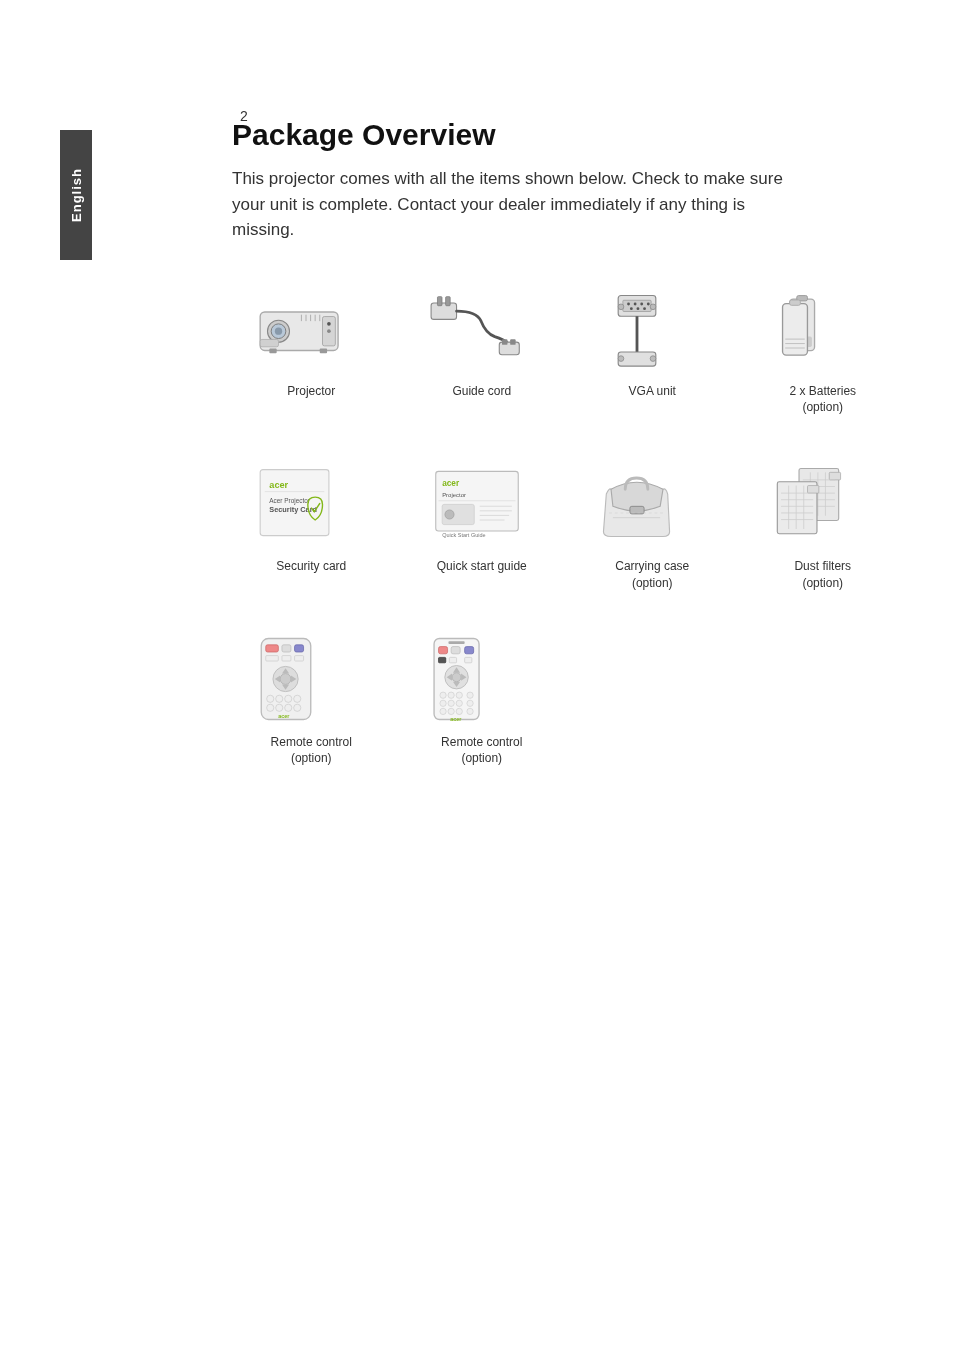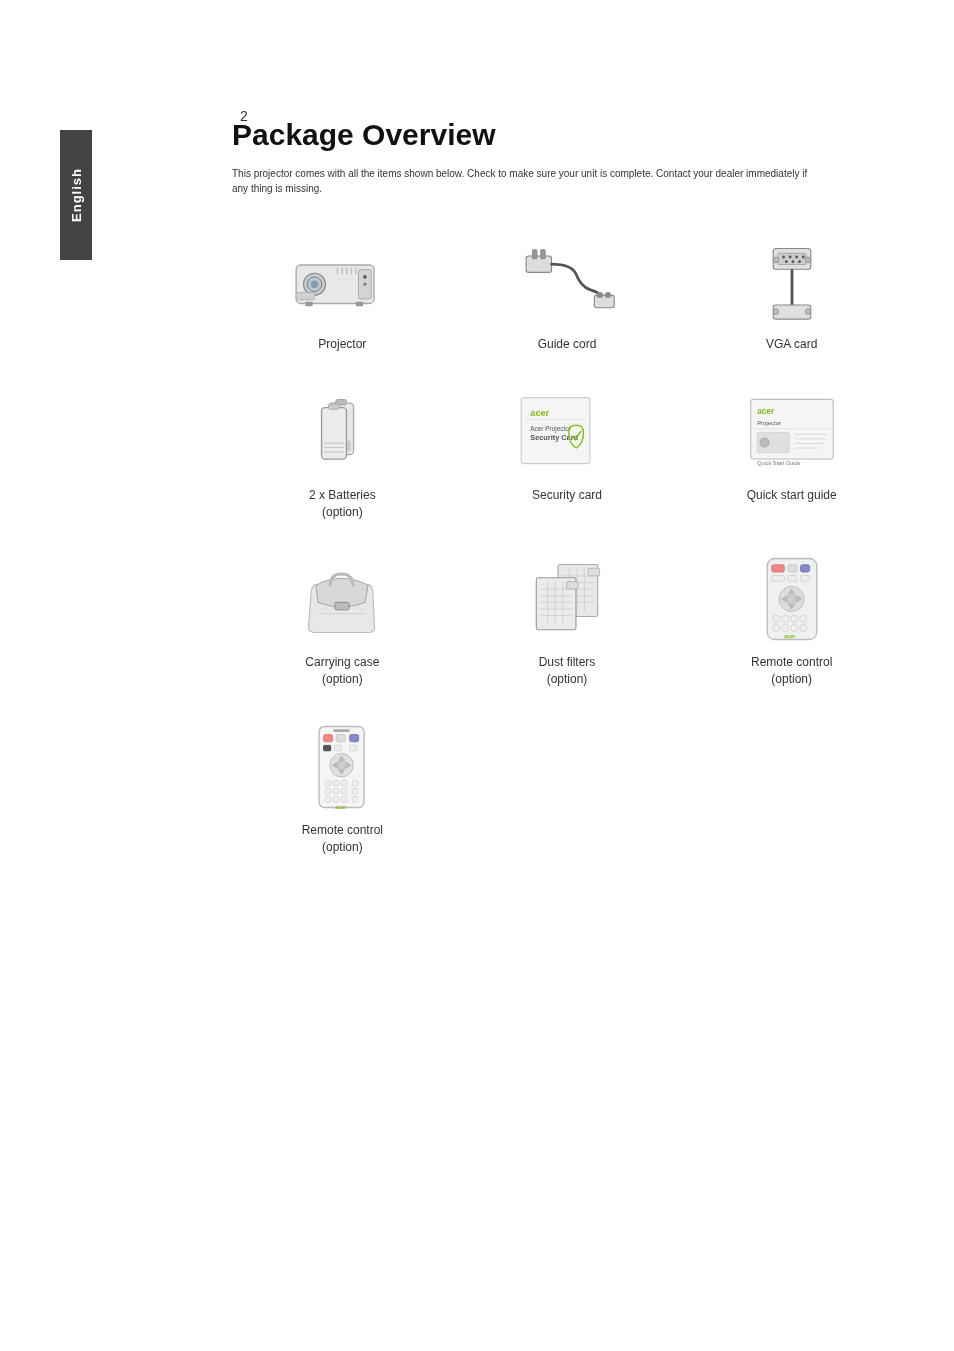--- a/index.html
+++ b/index.html
@@ -49,48 +49,48 @@
     }
 
     .page-title {
       font-size: 30px;
       font-weight: bold;
       margin-bottom: 14px;
       color: #111;
     }
 
     .description {
-      font-size: 10px;
+      font-size: 17px;
       color: #333;
       line-height: 1.5;
       margin-bottom: 30px;
       max-width: 580px;
     }
 
     .items-grid {
       display: grid;
-      grid-template-columns: repeat(3, 1fr);
-      gap: 4px;
+      grid-template-columns: repeat(4, 1fr);
+      gap: 12px;
       width: 100%;
     }
 
     .item-cell {
       display: flex;
       flex-direction: column;
       align-items: center;
       padding: 10px 10px 20px 10px;
       text-align: center;
     }
 
     .item-image {
       width: 120px;
       height: 90px;
       display: flex;
       align-items: center;
-      justify-content: center;
+      justify-content: flex-start;
       margin-bottom: 10px;
     }
 
     .item-label {
       font-size: 12px;
       color: #333;
       line-height: 1.4;
       text-align: center;
     }
 
@@ -190,21 +190,21 @@
           <circle cx="28" cy="20" r="3" fill="#bbb" stroke="#888" stroke-width="0.8"></circle>
           <circle cx="62" cy="20" r="3" fill="#bbb" stroke="#888" stroke-width="0.8"></circle>
 
           <path d="M45 30 Q45 55 45 70" stroke="#555" stroke-width="3" fill="none"></path>
 
           <rect x="25" y="68" width="40" height="15" rx="3" fill="#e0e0e0" stroke="#888" stroke-width="1.2"></rect>
           <circle cx="28" cy="75" r="3" fill="#bbb" stroke="#888" stroke-width="0.8"></circle>
           <circle cx="62" cy="75" r="3" fill="#bbb" stroke="#888" stroke-width="0.8"></circle>
         </svg>
       </div>
-      <div class="item-label">VGA card</div>
+      <div class="item-label">VGA unit</div>
     </div>
 
     <div class="item-cell">
       <div class="item-image">
         <svg class="batteries-svg" viewBox="0 0 90 85" fill="none" xmlns="http://www.w3.org/2000/svg">
 
           <rect x="30" y="10" width="28" height="58" rx="4" fill="#e8e8e8" stroke="#aaa" stroke-width="1.5"></rect>
           <rect x="38" y="6" width="12" height="6" rx="2" fill="#bbb" stroke="#999" stroke-width="1"></rect>
           <rect x="33" y="52" width="22" height="12" rx="2" fill="#ccc"></rect>
 

